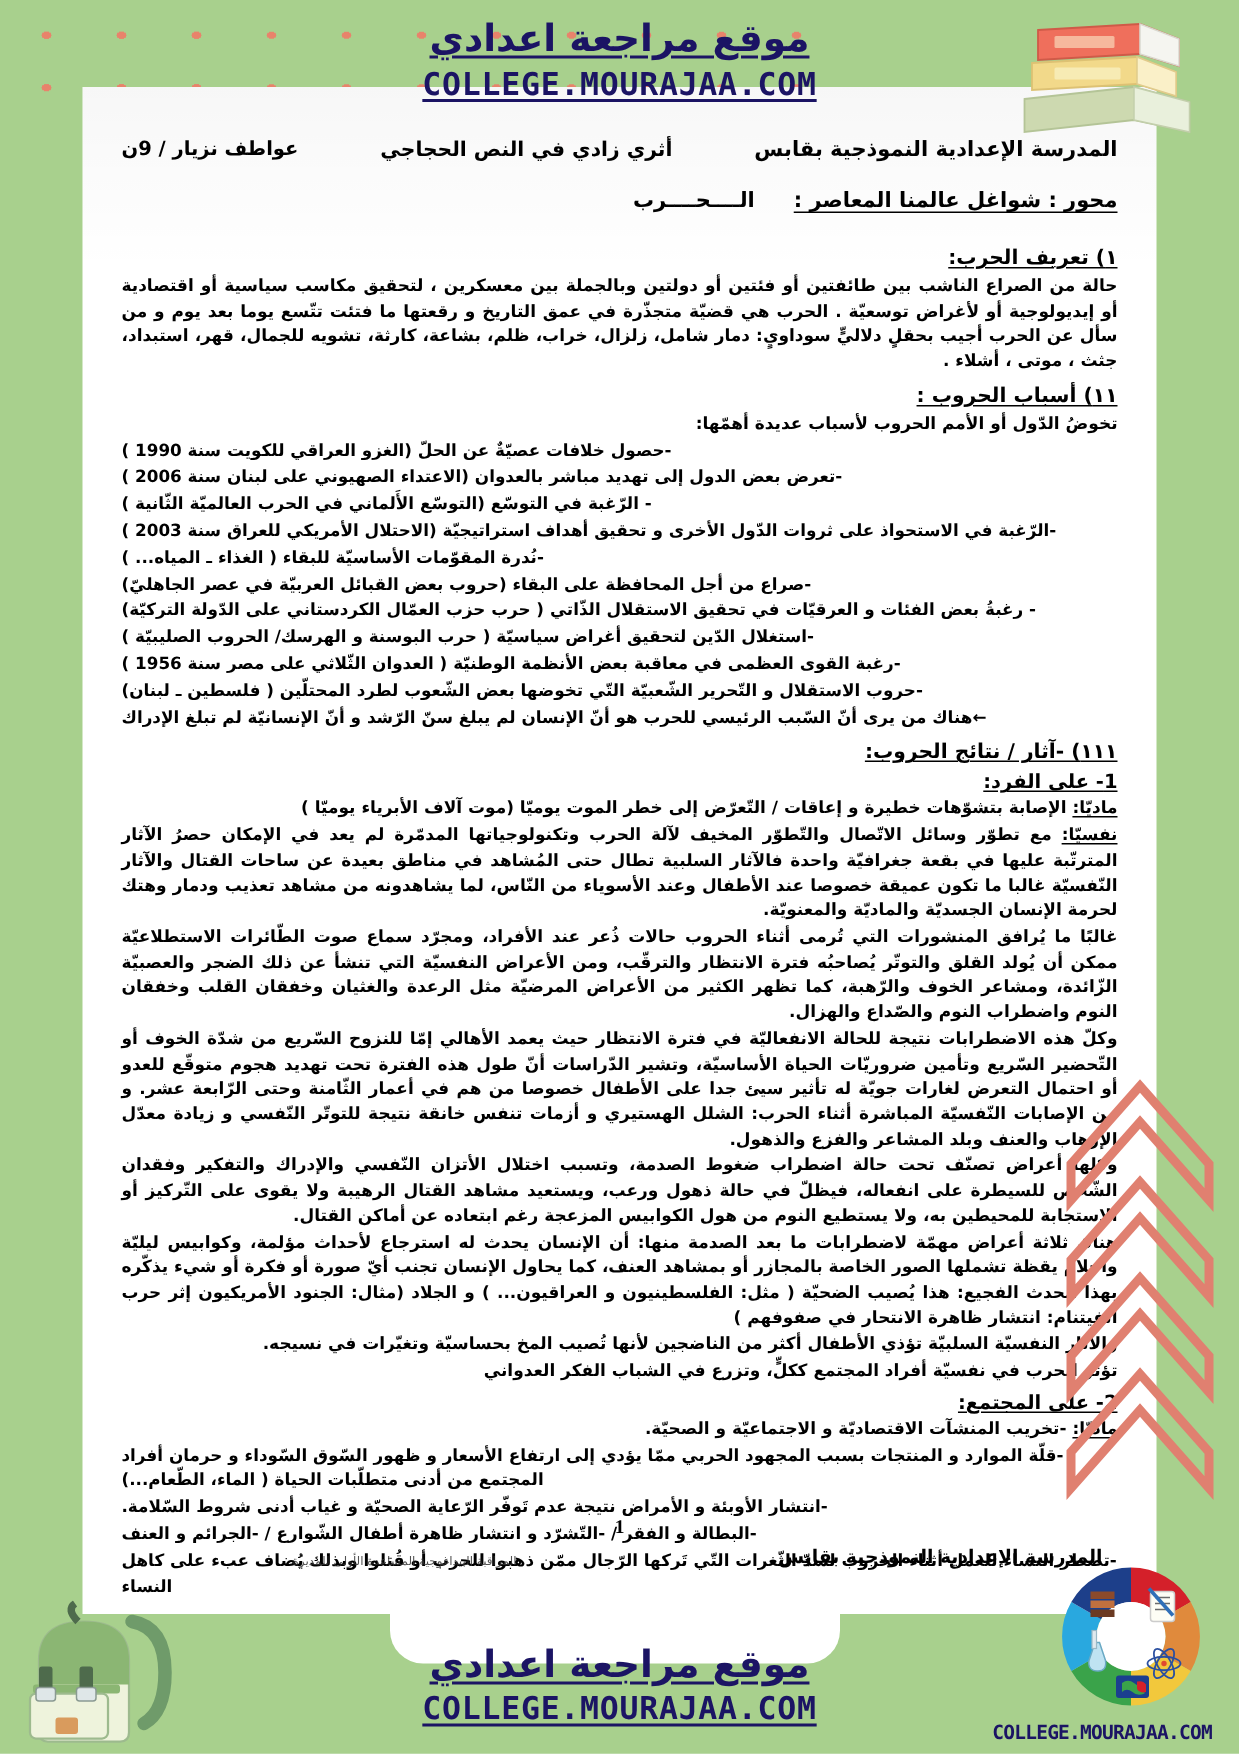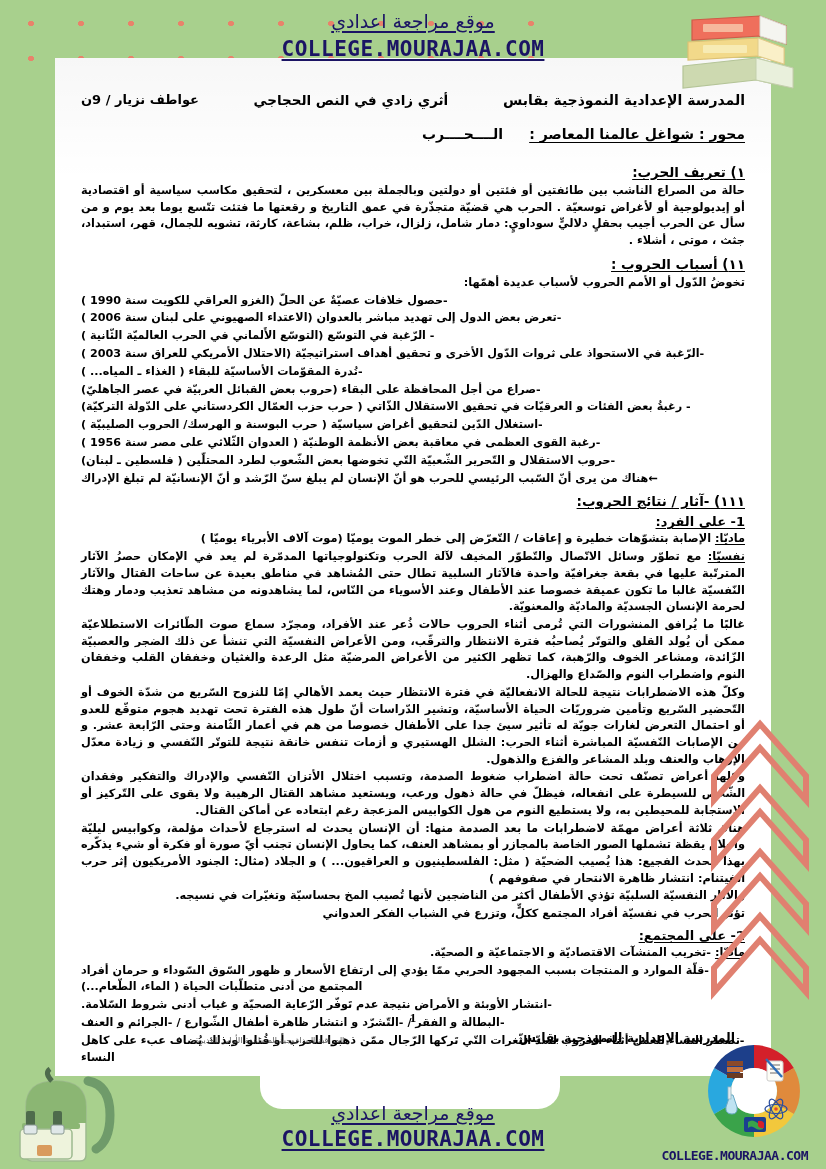--- a/index.html
+++ b/index.html
@@ -27,21 +27,21 @@
   
   .top-banner{
     position:absolute;left:0;top:0;width:826px;height:100px;
     background:#a8d08d;z-index:2;
   }
   .banner-text{
     position:absolute;left:0;top:10px;width:826px;text-align:center;
     z-index:6;color:#1b1464;line-height:1.25;
   }
   .banner-ar{
-    font-size:19px;font-weight:normal;letter-spacing:.5px;
+    font-size:25px;font-weight:bold;letter-spacing:.5px;
     text-decoration:underline;text-underline-offset:3px;
     text-decoration-thickness:2px;display:block;
   }
   .banner-url{
     font-size:21px;font-weight:bold;letter-spacing:.5px;direction:ltr;
     text-decoration:underline;text-underline-offset:3px;
     text-decoration-thickness:2px;display:block;margin-top:2px;
     font-family:"DejaVu Sans Mono","Liberation Mono",monospace;
   }
 

